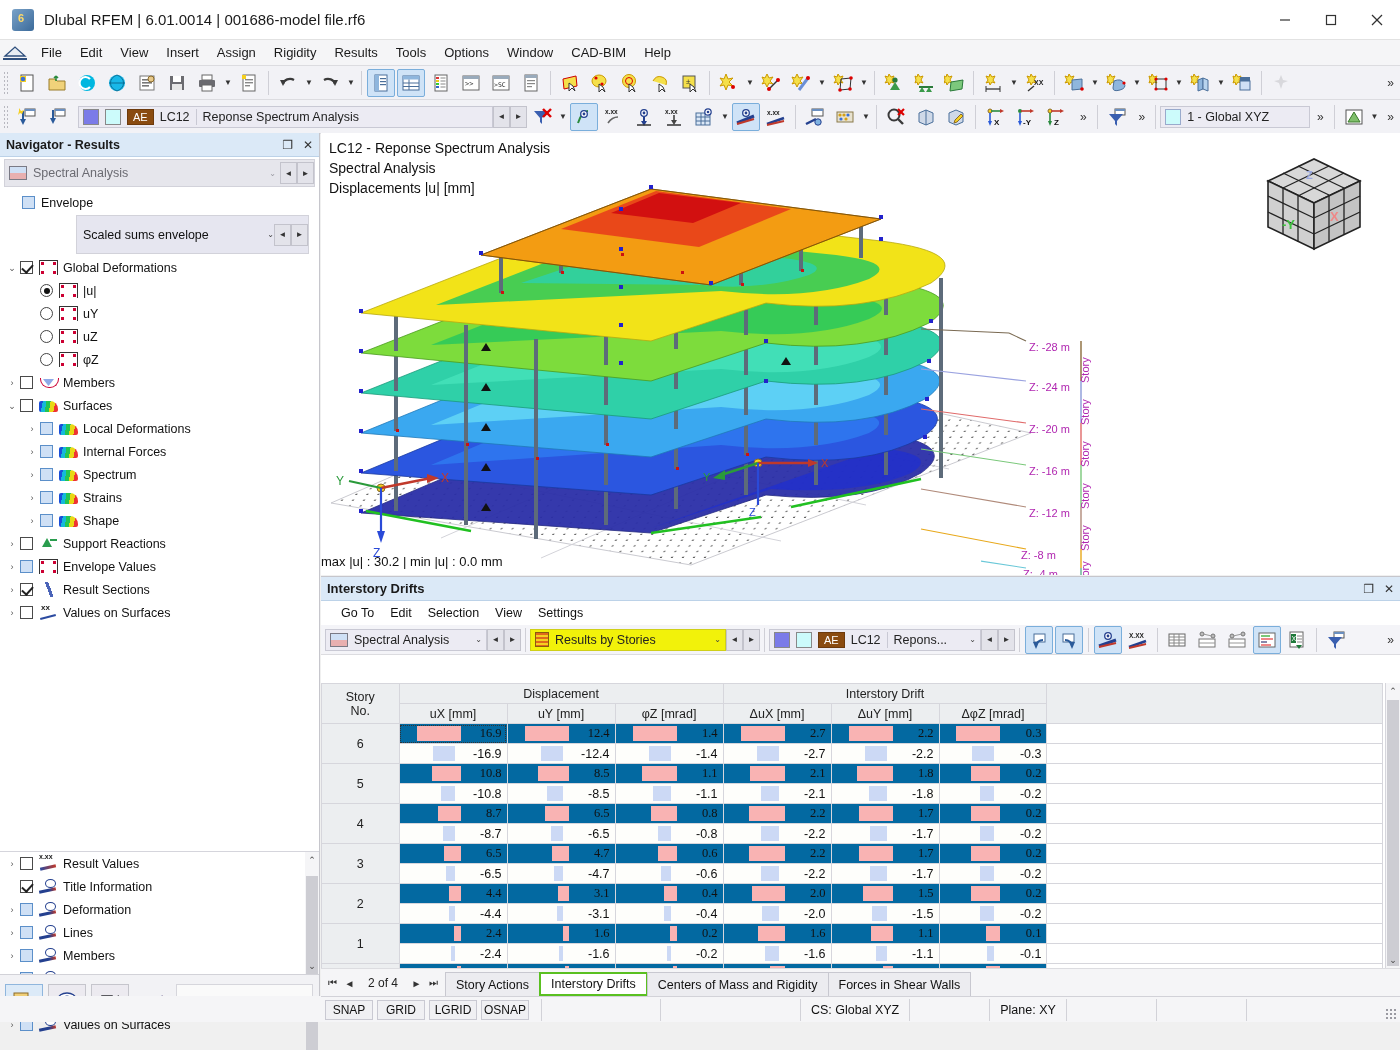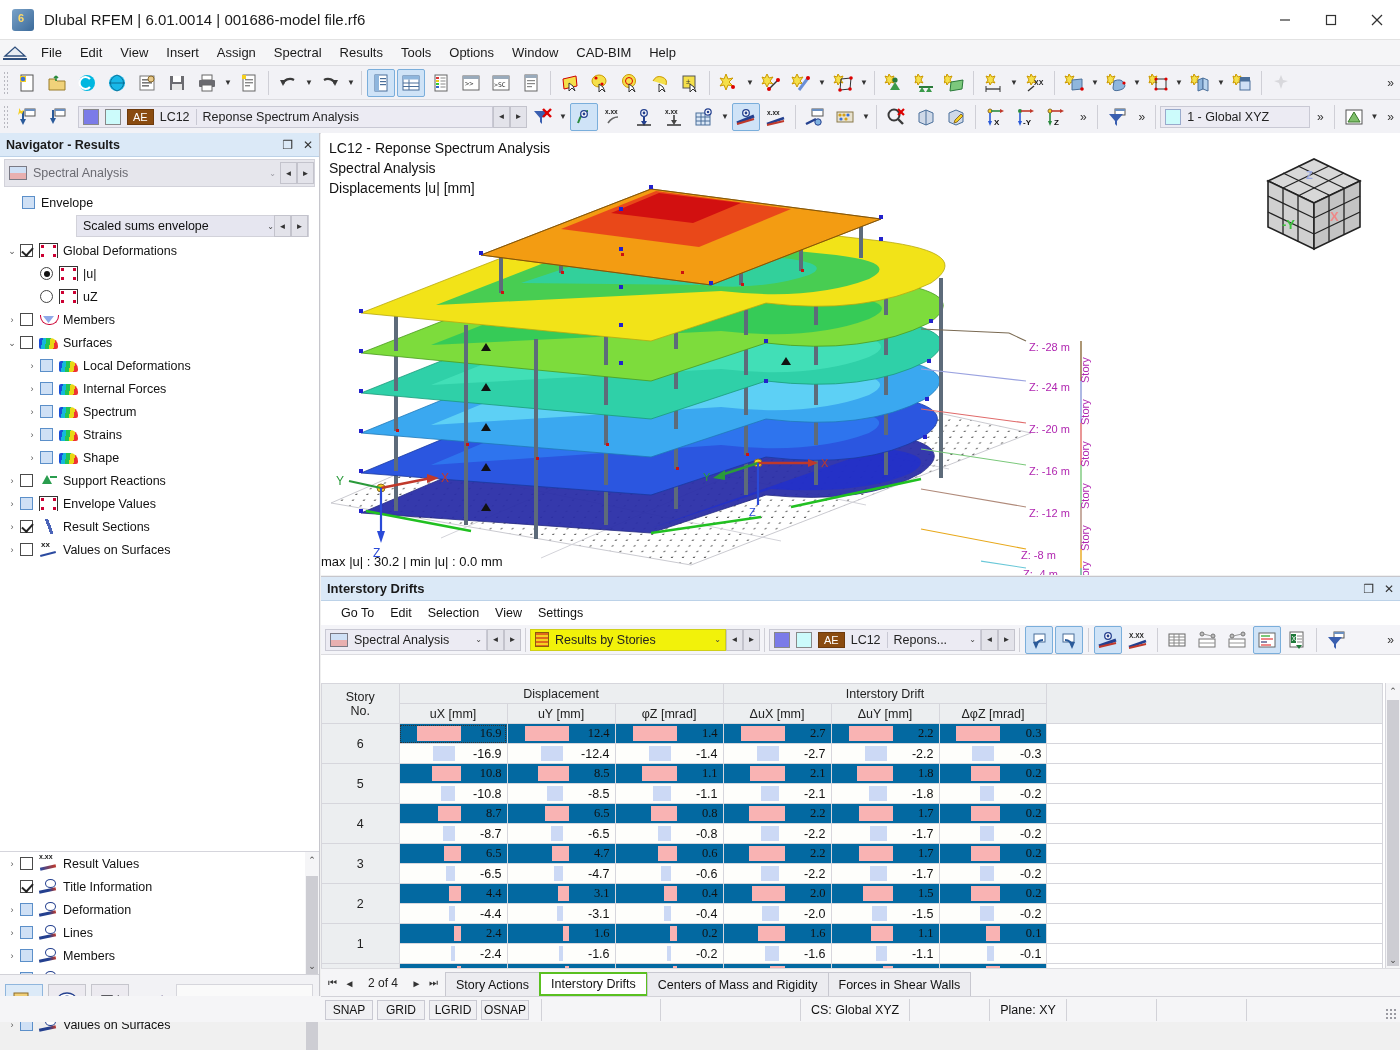--- a/index.html
+++ b/index.html
@@ -188,21 +188,21 @@
     <svg width="26" height="22">
         <polygon points="3,14 13,5 23,14" fill="#e8edf3" stroke="#2f4f7d" stroke-width="1.3"></polygon>
         <line x1="1" y1="17" x2="25" y2="17" stroke="#2f4f7d" stroke-width="2"></line>
       </svg>
   </div>
   <div class="menu-item">File</div>
   <div class="menu-item">Edit</div>
   <div class="menu-item">View</div>
   <div class="menu-item">Insert</div>
   <div class="menu-item">Assign</div>
-  <div class="menu-item">Spectral</div>
+  <div class="menu-item">Rigidity</div>
   <div class="menu-item">Results</div>
   <div class="menu-item">Tools</div>
   <div class="menu-item">Options</div>
   <div class="menu-item">Window</div>
   <div class="menu-item">CAD-BIM</div>
   <div class="menu-item">Help</div>
 </div>
 
 <div class="toolbar" id="toolbar1">
   <div class="tb-grip"></div>
@@ -708,21 +708,21 @@
       <span class="navarrow">►</span>
     </div>
 
     <div id="nav-tree">
 
       <div class="trow" style="padding-left:22px;">
         <span class="cbx blue"></span>
         <span>Envelope</span>
       </div>
 
-      <div style="margin:1px 10px 2px 76px;height:22px;display:flex;align-items:center;background:#e6e6f0;border:1px solid #d2d2da;">
+      <div style="margin:1px 10px 2px 76px;height:39px;display:flex;align-items:center;background:#e6e6f0;border:1px solid #d2d2da;">
         <span style="margin-left:6px;font-size:12.5px;">Scaled sums envelope</span>
         <span class="combo-arrow" style="margin-left:auto;">⌄</span>
         <span class="navarrow">◄</span>
         <span class="navarrow">►</span>
       </div>
       <div id="tree-list-1">
           <div class="trow" style="padding-left:4px">
             <span class="exp">⌄</span>
             <span class="cbx chk"></span>
             <span class="ti def"></span>
@@ -731,21 +731,33 @@
           <div class="trow" style="padding-left:24px">
             <span class="exp"></span>
             <span class="rdo on"></span>
             <span class="ti def"></span>
             <span>|u|</span>
           </div>
           <div class="trow" style="padding-left:24px">
             <span class="exp"></span>
             <span class="rdo"></span>
             <span class="ti def"></span>
+            <span>uY</span>
+          </div>
+          <div class="trow" style="padding-left:24px">
+            <span class="exp"></span>
+            <span class="rdo"></span>
+            <span class="ti def"></span>
             <span>uZ</span>
+          </div>
+          <div class="trow" style="padding-left:24px">
+            <span class="exp"></span>
+            <span class="rdo"></span>
+            <span class="ti def"></span>
+            <span>φZ</span>
           </div>
           <div class="trow" style="padding-left:4px">
             <span class="exp">›</span>
             <span class="cbx"></span>
             <span class="ti mem"></span>
             <span>Members</span>
           </div>
           <div class="trow" style="padding-left:4px">
             <span class="exp">⌄</span>
             <span class="cbx"></span>

